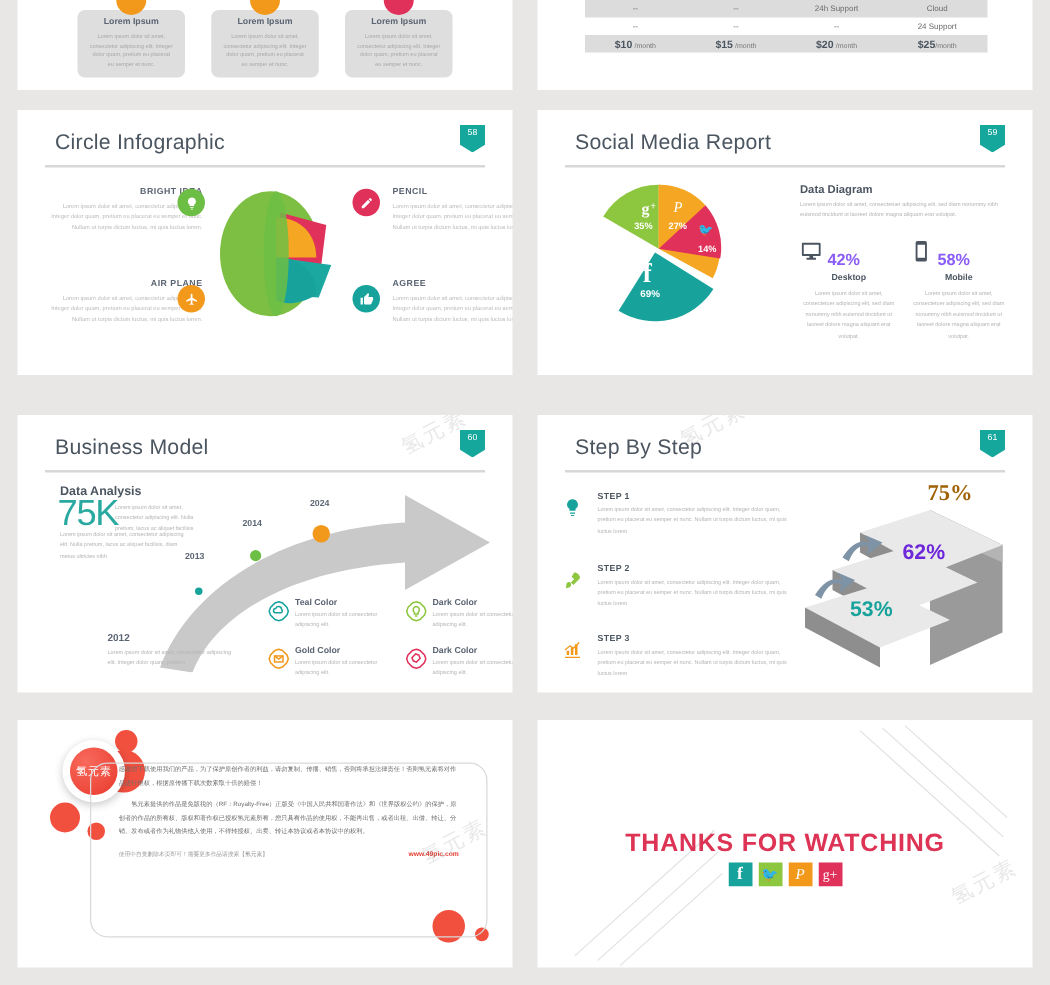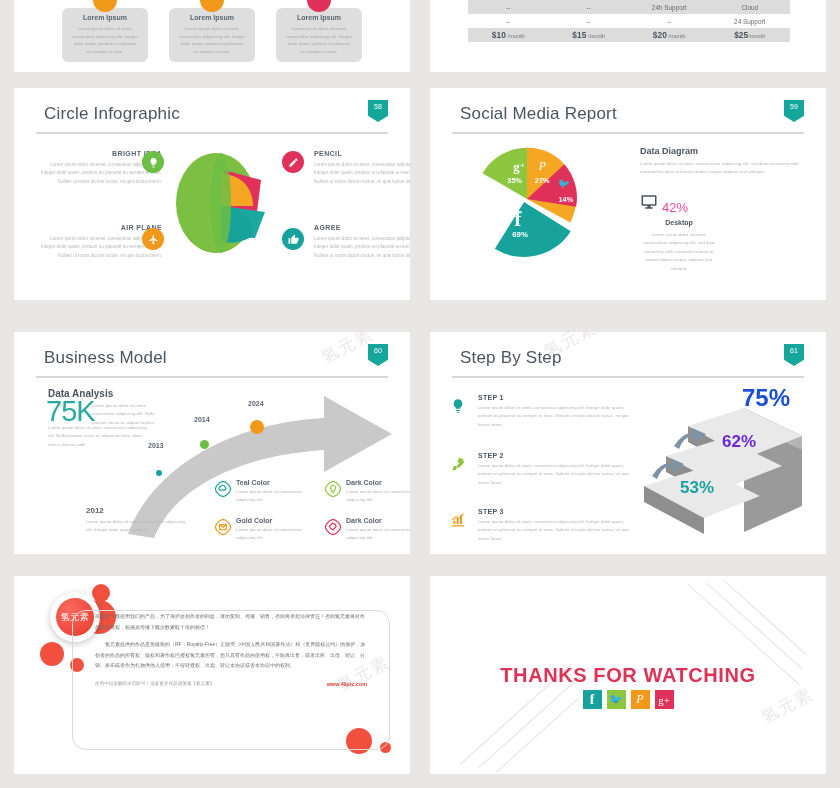--- a/index.html
+++ b/index.html
@@ -66,21 +66,21 @@
 
   
   #slide-social { left:430px; top:88px; width:396px; height:212px; }
   .pie-wrap { position:absolute; left:38px; top:52px; width:118px; height:118px; }
   .dd { position:absolute; left:210px; top:58px; width:166px; }
   .dd h3 { font-size:9px; color:#4b5560; margin-bottom:4px; }
   .dd .sub { font-size:4.4px; color:#b4b4b4; line-height:1.9; }
   .device-col { width:78px; }
   .device-row { display:flex; gap:10px; margin-top:12px; }
   .dev-top { display:flex; align-items:flex-end; gap:4px; height:26px; }
-  .dev-pct { font-size:13px; font-weight:normal; color:#ec4899; }
+  .dev-pct { font-size:13px; font-weight:bold; color:#8b5cf6; }
   .dev-name { font-size:7px; font-weight:bold; color:#4b5560; margin:4px 0 5px; text-align:center; }
   .dev-body { font-size:4.4px; color:#b4b4b4; line-height:1.95; text-align:center; }
 
   
   #slide-business { left:14px; top:332px; width:396px; height:222px; }
   .da-title { position:absolute; left:34px; top:56px; font-size:10px; font-weight:bold; color:#4b5560; }
   .da-num { position:absolute; left:32px; top:63px; font-size:29px; color:#2aa9a0; font-weight:300; letter-spacing:-1px; }
   .da-side { position:absolute; left:78px; top:70px; width:74px; font-size:4.4px; color:#b4b4b4; line-height:1.9; }
   .da-body { position:absolute; left:34px; top:92px; width:100px; font-size:4.4px; color:#b4b4b4; line-height:1.9; }
   .yr { position:absolute; font-size:7px; font-weight:bold; color:#5a6472; }
@@ -279,20 +279,32 @@
           <span>
             <svg width="18" height="18" viewBox="0 0 24 24" fill="#4b5560">
                 <path d="M21 3H3a1 1 0 0 0-1 1v12a1 1 0 0 0 1 1h7v2H7v2h10v-2h-3v-2h7a1 1 0 0 0 1-1V4a1 1 0 0 0-1-1zm-1 12H4V5h16v10z"></path>
               </svg>
           </span>
           <span class="dev-pct">42%</span>
         </div>
         <div class="dev-name">Desktop</div>
         <div class="dev-body">Lorem ipsum dolor sit amet, consectetuer adipiscing elit, sed diam nonummy nibh euismod tincidunt ut laoreet dolore magna aliquam erat volutpat.</div>
       </div>
+      <div class="device-col">
+        <div class="dev-top">
+          <span>
+            <svg width="18" height="18" viewBox="0 0 24 24" fill="#4b5560">
+                <path d="M16 1H8a2 2 0 0 0-2 2v18a2 2 0 0 0 2 2h8a2 2 0 0 0 2-2V3a2 2 0 0 0-2-2zm0 18H8V5h8v14z"></path>
+              </svg>
+          </span>
+          <span class="dev-pct">58%</span>
+        </div>
+        <div class="dev-name">Mobile</div>
+        <div class="dev-body">Lorem ipsum dolor sit amet, consectetuer adipiscing elit, sed diam nonummy nibh euismod tincidunt ut laoreet dolore magna aliquam erat volutpat.</div>
+      </div>
     </div>
   </div>
 </div>
 
 <div class="page" id="slide-business">
   <div class="slide-title">Business Model</div>
   <div class="title-rule"></div>
   <div class="badge">60</div>
   <div class="wm" style="right:34px; top:2px;">氢元素</div>
 
@@ -411,21 +423,21 @@
 
     <polygon points="30,76 88,58 146,86 90,108" fill="#e9e9e9"></polygon>
     <polygon points="30,76 90,108 90,124 30,92" fill="#8e8e8e"></polygon>
 
     <polygon points="8,106 66,88 124,116 68,138" fill="#e9e9e9"></polygon>
     <polygon points="8,106 68,138 68,154 8,122" fill="#8e8e8e"></polygon>
 
     <path d="M38,66 q10,-16 22,-12 l-4,-6 14,6 -12,10 1,-7 q-10,-3 -16,12z" fill="#7e93a5"></path>
     <path d="M16,96 q10,-16 22,-12 l-4,-6 14,6 -12,10 1,-7 q-10,-3 -16,12z" fill="#7e93a5"></path>
   </svg>
-  <div style="position:absolute; left:312px; top:52px; font-size:24px; font-weight:bold; color:#1d4ed8;">75%</div>
+  <div style="position:absolute; left:312px; top:52px; font-size:18px; font-weight:bold; color:#a16207;font-family:Liberation Serif, serif;">75%</div>
   <div style="position:absolute; left:292px; top:100px; font-size:17px; font-weight:bold; color:#6d28d9;">62%</div>
   <div style="position:absolute; left:250px; top:146px; font-size:17px; font-weight:bold; color:#17a39b;">53%</div>
 </div>
 
 <div class="page" id="slide-copy">
   <div class="bubble" style="left:78px; top:8px; width:18px; height:18px; background:#f2503f;"></div>
   <div class="bubble" style="left:68px; top:24px; width:34px; height:34px; background:#f2503f;"></div>
   <div class="bubble" style="left:26px; top:66px; width:24px; height:24px; background:#f2503f;"></div>
   <div class="bubble" style="left:56px; top:82px; width:14px; height:14px; background:#f2503f;"></div>
   <div class="bubble" style="left:332px; top:152px; width:26px; height:26px; background:#f2503f;"></div>

